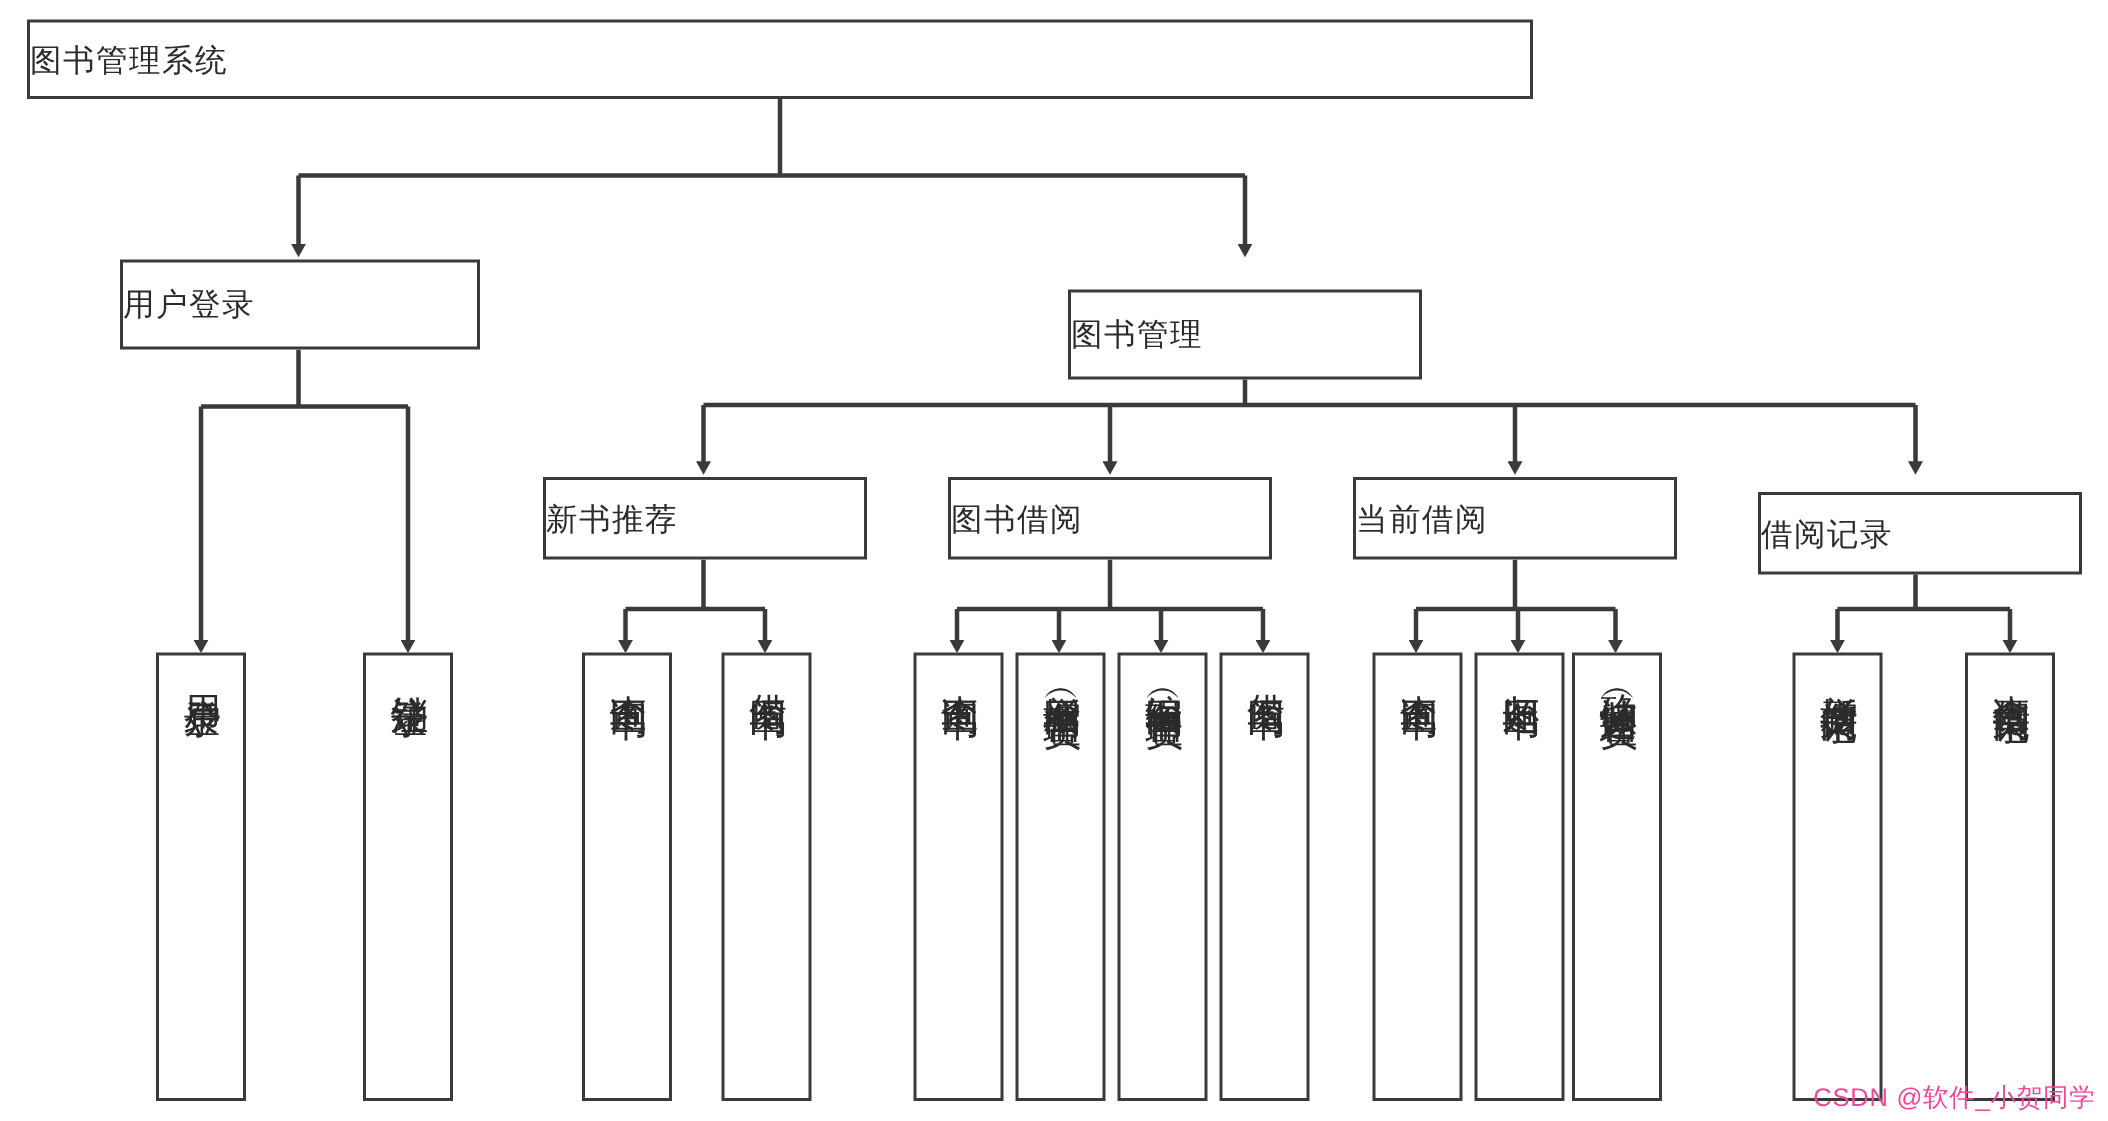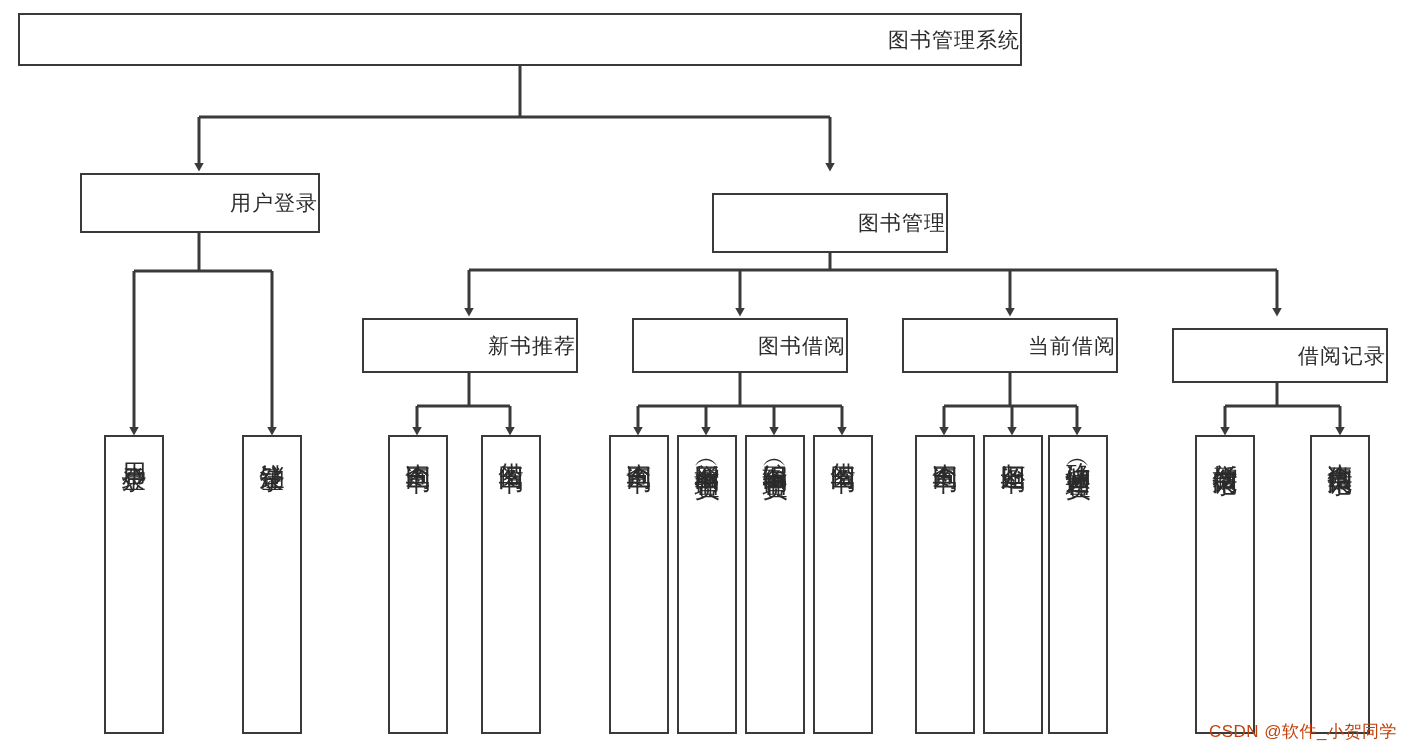--- a/index.html
+++ b/index.html
@@ -24,21 +24,21 @@
     width: 1405px;
     height: 747px;
   }
   .node {
     position: absolute;
     box-sizing: border-box;
     background: #ffffff;
     border: 2px solid #3a3a3a;
     display: flex;
     align-items: center;
-    justify-content: flex-end;
+    justify-content: flex-start;
     color: #2b2b2b;
   }
   .node.horiz {
     font-size: 21px;
     letter-spacing: 1px;
   }
   .node.vert {
     align-items: flex-start;
     justify-content: center;
     padding-top: 6px;
@@ -50,21 +50,21 @@
     line-height: 1.08;
     letter-spacing: 2px;
     color: #2b2b2b;
     white-space: nowrap;
   }
   .watermark {
     position: absolute;
     right: 8px;
     bottom: 4px;
     font-size: 17px;
-    color: #c2410c;
+    color: #ec4899;
     letter-spacing: 0.5px;
     user-select: none;
   }
 </style>
 </head>
 <body>
 
 <div id="canvas">
 
   <svg id="connectors" viewBox="0 0 1405 747" xmlns="http://www.w3.org/2000/svg">
@@ -127,21 +127,21 @@
   <div class="node horiz" style="left:712px; top:173px; width:236px; height:60px;margin-top:20px;">
     <span>图书管理</span>
   </div>
 
   <div class="node horiz" style="left:362px; top:318px; width:216px; height:55px;">
     <span>新书推荐</span>
   </div>
   <div class="node horiz" style="left:632px; top:318px; width:216px; height:55px;">
     <span>图书借阅</span>
   </div>
-  <div class="node horiz" style="left:902px; top:318px; width:216px; height:55px;padding-left:45px;">
+  <div class="node horiz" style="left:902px; top:318px; width:216px; height:55px;">
     <span>当前借阅</span>
   </div>
   <div class="node horiz" style="left:1172px; top:328px; width:216px; height:55px;">
     <span>借阅记录</span>
   </div>
 
   <div class="node vert" style="left:104px; top:435px; width:60px; height:299px;">
     <span class="vtext">用户登录</span>
   </div>
   <div class="node vert" style="left:242px; top:435px; width:60px; height:299px;">

